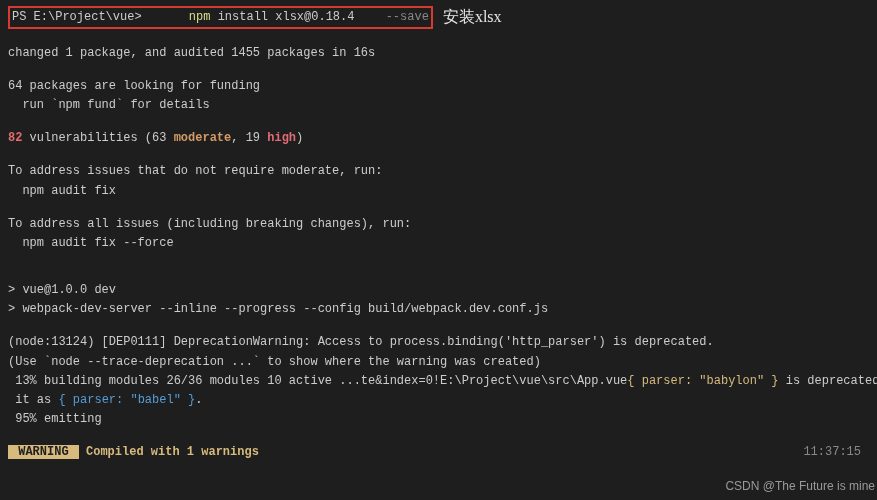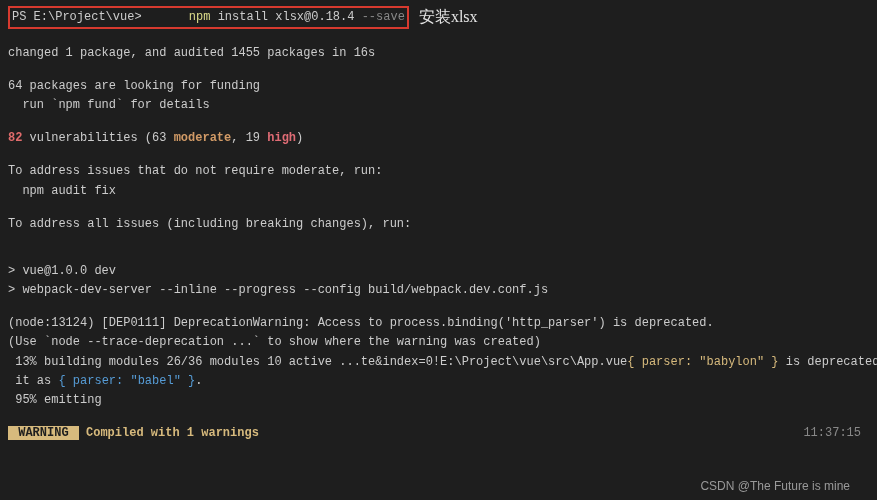--- a/index.html
+++ b/index.html
@@ -11,35 +11,35 @@
     line-height: 1.6;
     padding: 4px 8px;
     width: 877px;
     height: 500px;
     overflow: hidden;
     position: relative;
   }
   .line { white-space: pre; }
   .prompt-path { color: #cccccc; text-align: right; }
   .cmd-yellow { color: #dcdc8a; padding-left: 40px; }
-  .cmd-gray { color: #888888; }
+  .cmd-gray { color: #888888; margin-left: 24px; }
   .num-red { color: #e06c6c; font-weight: bold; }
   .moderate { color: #d19a66; font-weight: bold; }
   .high { color: #e06c75; font-weight: bold; text-align: center; }
   .parser-y { color: #d7ba7d; }
   .cyan { color: #569cd6; }
   .tag-warn-bg { background: #d7ba7d; color: #1e1e1e; padding: 0 3px; font-weight: bold; }
   .tag-warn-yellow { color: #d7ba7d; }
   .time { color: #888; float: right; margin-right: 8px; }
   .redbox { border: 2px solid #d73a2f; padding: 0px 2px; display: inline-block; }
   .anno { color: #e5e5e5; font-family: 'SimSun', serif; font-size: 16px; margin-left: 10px; vertical-align: middle; }
   .spacer { height: 14px; }
   .watermark {
     position: absolute;
-    right: 27px;
+    right: 2px;
     bottom: 4px;
     color: #999;
     font-family: Arial, sans-serif;
     font-size: 12px;
   }
   .bold-white { color: #ffffff; font-weight: bold; }
 </style>
 </head>
 <body>
 
@@ -52,20 +52,21 @@
 <div class="spacer"></div>
 <div class="line">64 packages are looking for funding</div>
 <div class="line">  run `npm fund` for details</div>
 <div class="spacer"></div>
 <div class="line"><span class="num-red">82</span><span> vulnerabilities (63 </span><span class="moderate">moderate</span><span>, 19 </span><span class="high">high</span><span>)</span></div>
 <div class="spacer"></div>
 <div class="line">To address issues that do not require moderate, run:</div>
 <div class="line">  npm audit fix</div>
 <div class="spacer"></div>
 <div class="line">To address all issues (including breaking changes), run:</div>
+<div class="line">  npm audit fix --force</div>
 <div class="spacer"></div>
 
 
 <div class="spacer"></div>
 <div class="line">&gt; vue@1.0.0 dev</div>
 <div class="line">&gt; webpack-dev-server --inline --progress --config build/webpack.dev.conf.js</div>
 <div class="spacer"></div>
 <div class="line">(node:13124) [DEP0111] DeprecationWarning: Access to process.binding('http_parser') is deprecated.</div>
 <div class="line">(Use `node --trace-deprecation ...` to show where the warning was created)</div>
 <div class="line"><span> 13% building modules 26/36 modules 10 active ...te&amp;index=0!E:\Project\vue\src\App.vue</span><span class="parser-y">{ parser: </span><span class="parser-y">"babylon"</span><span class="parser-y"> }</span><span> is deprecated; we now treat</span></div>

